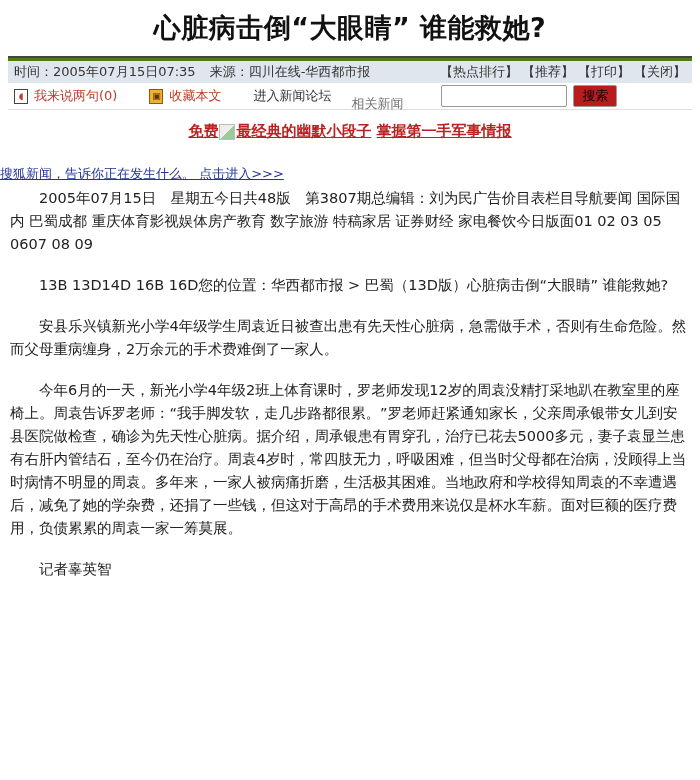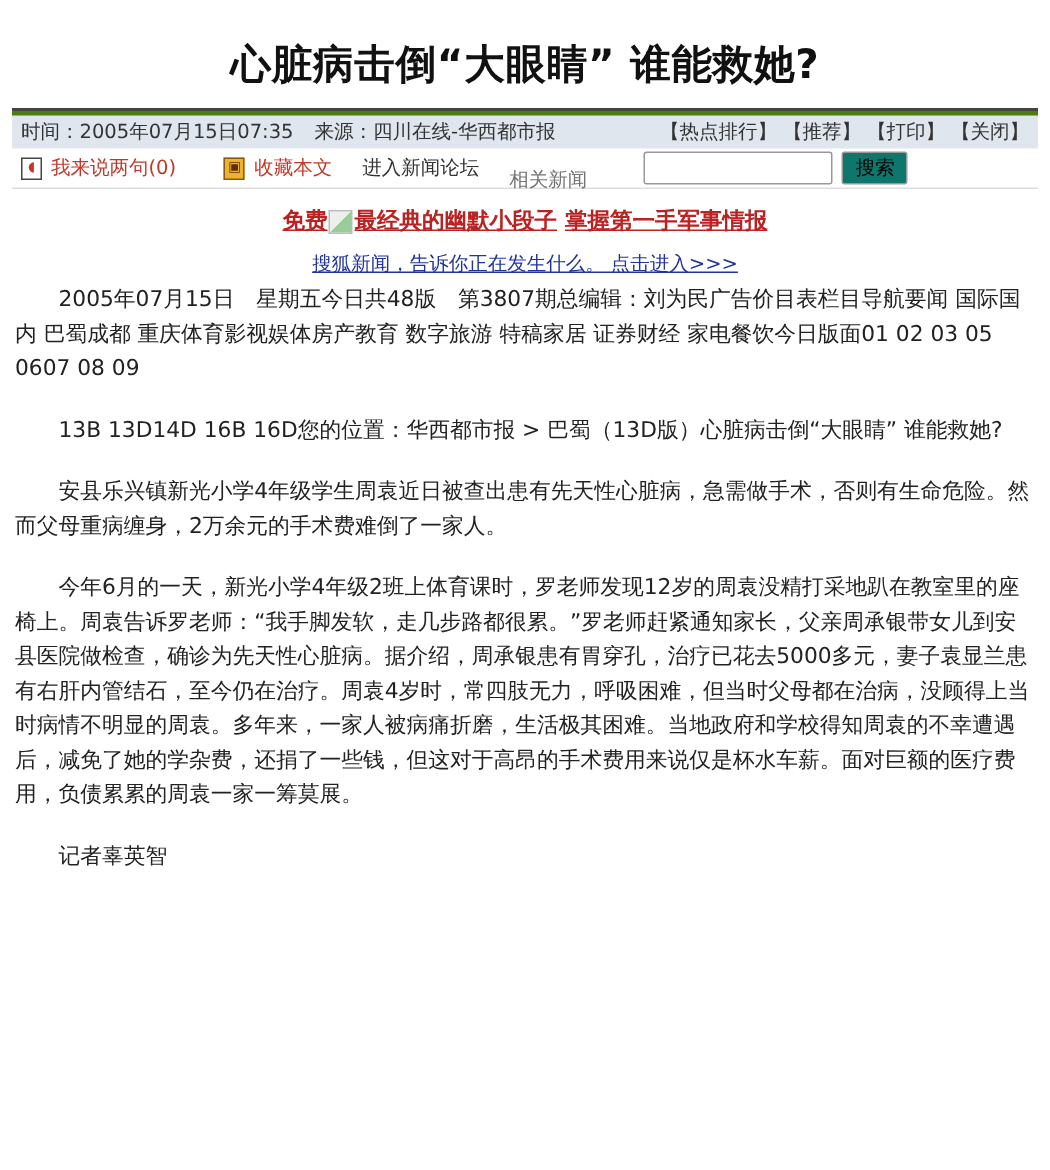--- a/index.html
+++ b/index.html
@@ -1,35 +1,35 @@
 <!DOCTYPE html>
 <html><head>
 <meta charset="utf-8">
 <style>
   html, body { margin: 0; padding: 0; background: #fff; }
   body { width: 700px; height: 780px; overflow: hidden; font-family: "DejaVu Sans", "Liberation Sans", sans-serif; color: #222; }
-  .title { text-align: center; font-size: 27px; font-weight: bold; color: #111; padding-top: 24px; height: 42px; line-height: 40px; letter-spacing: 0.5px; }
+  .title { text-align: center; font-size: 27px; font-weight: bold; color: #111; padding-top: 8px; height: 42px; line-height: 40px; letter-spacing: 0.5px; }
   .title-rule { margin: 6px 8px 0 8px; border-top: 2px solid #444; }
   .info-bar { margin: 0 8px; height: 22px; background: #dfe6ee; display: flex; align-items: center; font-size: 13px; color: #333; padding: 0 6px; border-top: 3px solid #4d7c0f; }
   .info-bar .spacer { flex: 1; }
   .info-bar .gap { width: 14px; }
   .info-bar .bracket-link { margin-left: 4px; color: #333; cursor: pointer; }
   .action-bar { margin: 0 8px; height: 26px; display: flex; align-items: center; font-size: 13px; padding: 0 6px; border-bottom: 1px solid #ddd; }
   .action-bar .comment { color: #c0392b; display: flex; align-items: center; }
   .action-bar .fav { color: #c0392b; display: flex; align-items: center; margin-left: 32px; }
-  .action-bar .forum { margin-left: 20px; color: #333; }
+  .action-bar .forum { margin-left: 32px; color: #333; }
   .action-bar .related { margin-left: 20px; color: #737373; margin-top: 16px; }
   .icon-box { display: inline-block; width: 12px; height: 13px; border: 1px solid #444; font-size: 9px; line-height: 13px; text-align: center; margin-right: 6px; }
   .icon-fav { background: #f0b030; border-color: #8a5a10; color: #5a3000; }
   .search-input { margin-left: 38px; width: 120px; height: 18px; border: 1px solid #999; border-radius: 2px; }
-  .search-btn { margin-left: 6px; height: 22px; padding: 0 8px; font-size: 13px; border: 1px solid #999; background: #0f766e; border-radius: 2px; font-family: "DejaVu Sans", sans-serif; }
+  .search-btn { margin-left: 6px; height: 22px; padding: 0 8px; font-size: 13px; border: 1px solid #999; background: #b91c1c; border-radius: 2px; font-family: "DejaVu Sans", sans-serif; }
   .promo { text-align: center; margin-top: 12px; font-size: 15px; font-weight: bold; color: #b22; }
   .promo a { color: #b22; text-decoration: underline; }
   .promo .broken-img { display: inline-block; width: 14px; height: 14px; border: 1px solid #bbb; background: linear-gradient(135deg,#eee 50%,#9c9 50%); vertical-align: middle; margin: 0 1px; }
-  .sohu { text-align: center; margin-top: 10px; font-size: 13px; }
+  .sohu { text-align: left; margin-top: 24px; font-size: 13px; }
   .sohu a { color: #223399; text-decoration: underline; }
   .content { padding: 0 10px; font-size: 14.5px; line-height: 23px; color: #222; }
   .content p { margin: 0; text-indent: 2em; }
   .nav-para { margin-top: 4px !important; }
   .crumb-para { margin-top: 18px !important; }
   .body-para { margin-top: 18px !important; }
   .author { margin-top: 18px !important; }
 </style>
 </head>
 <body>

